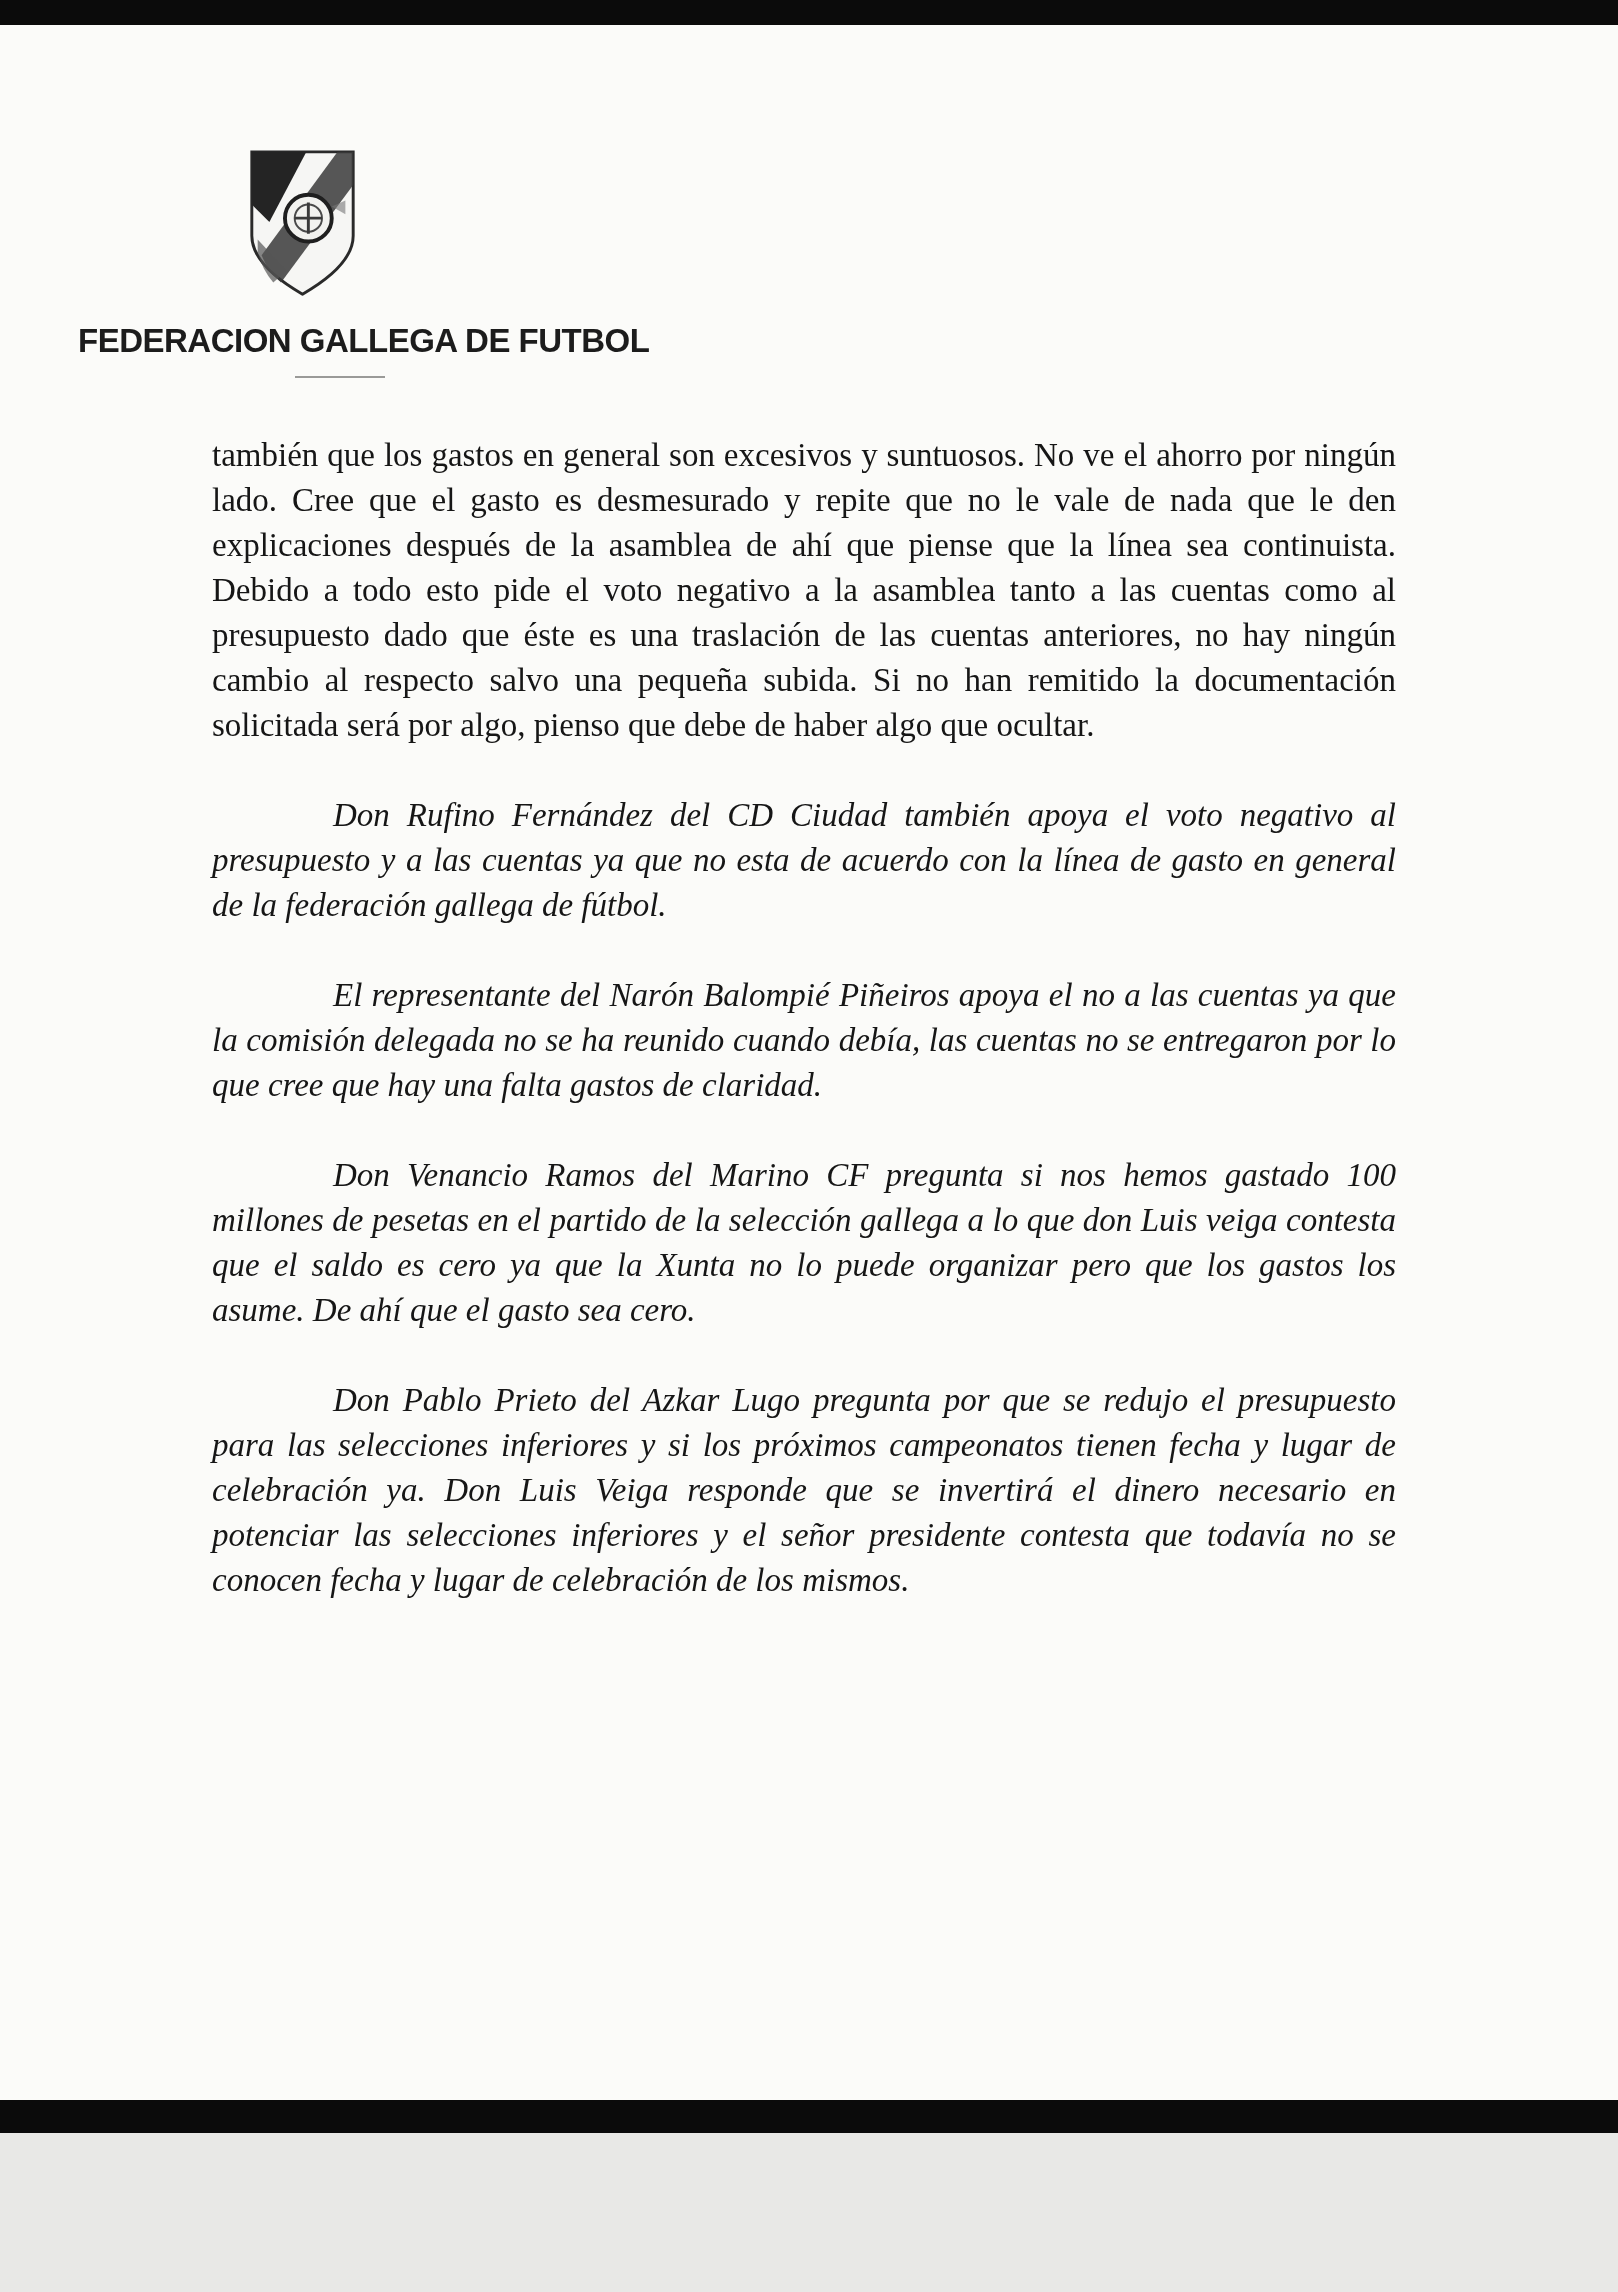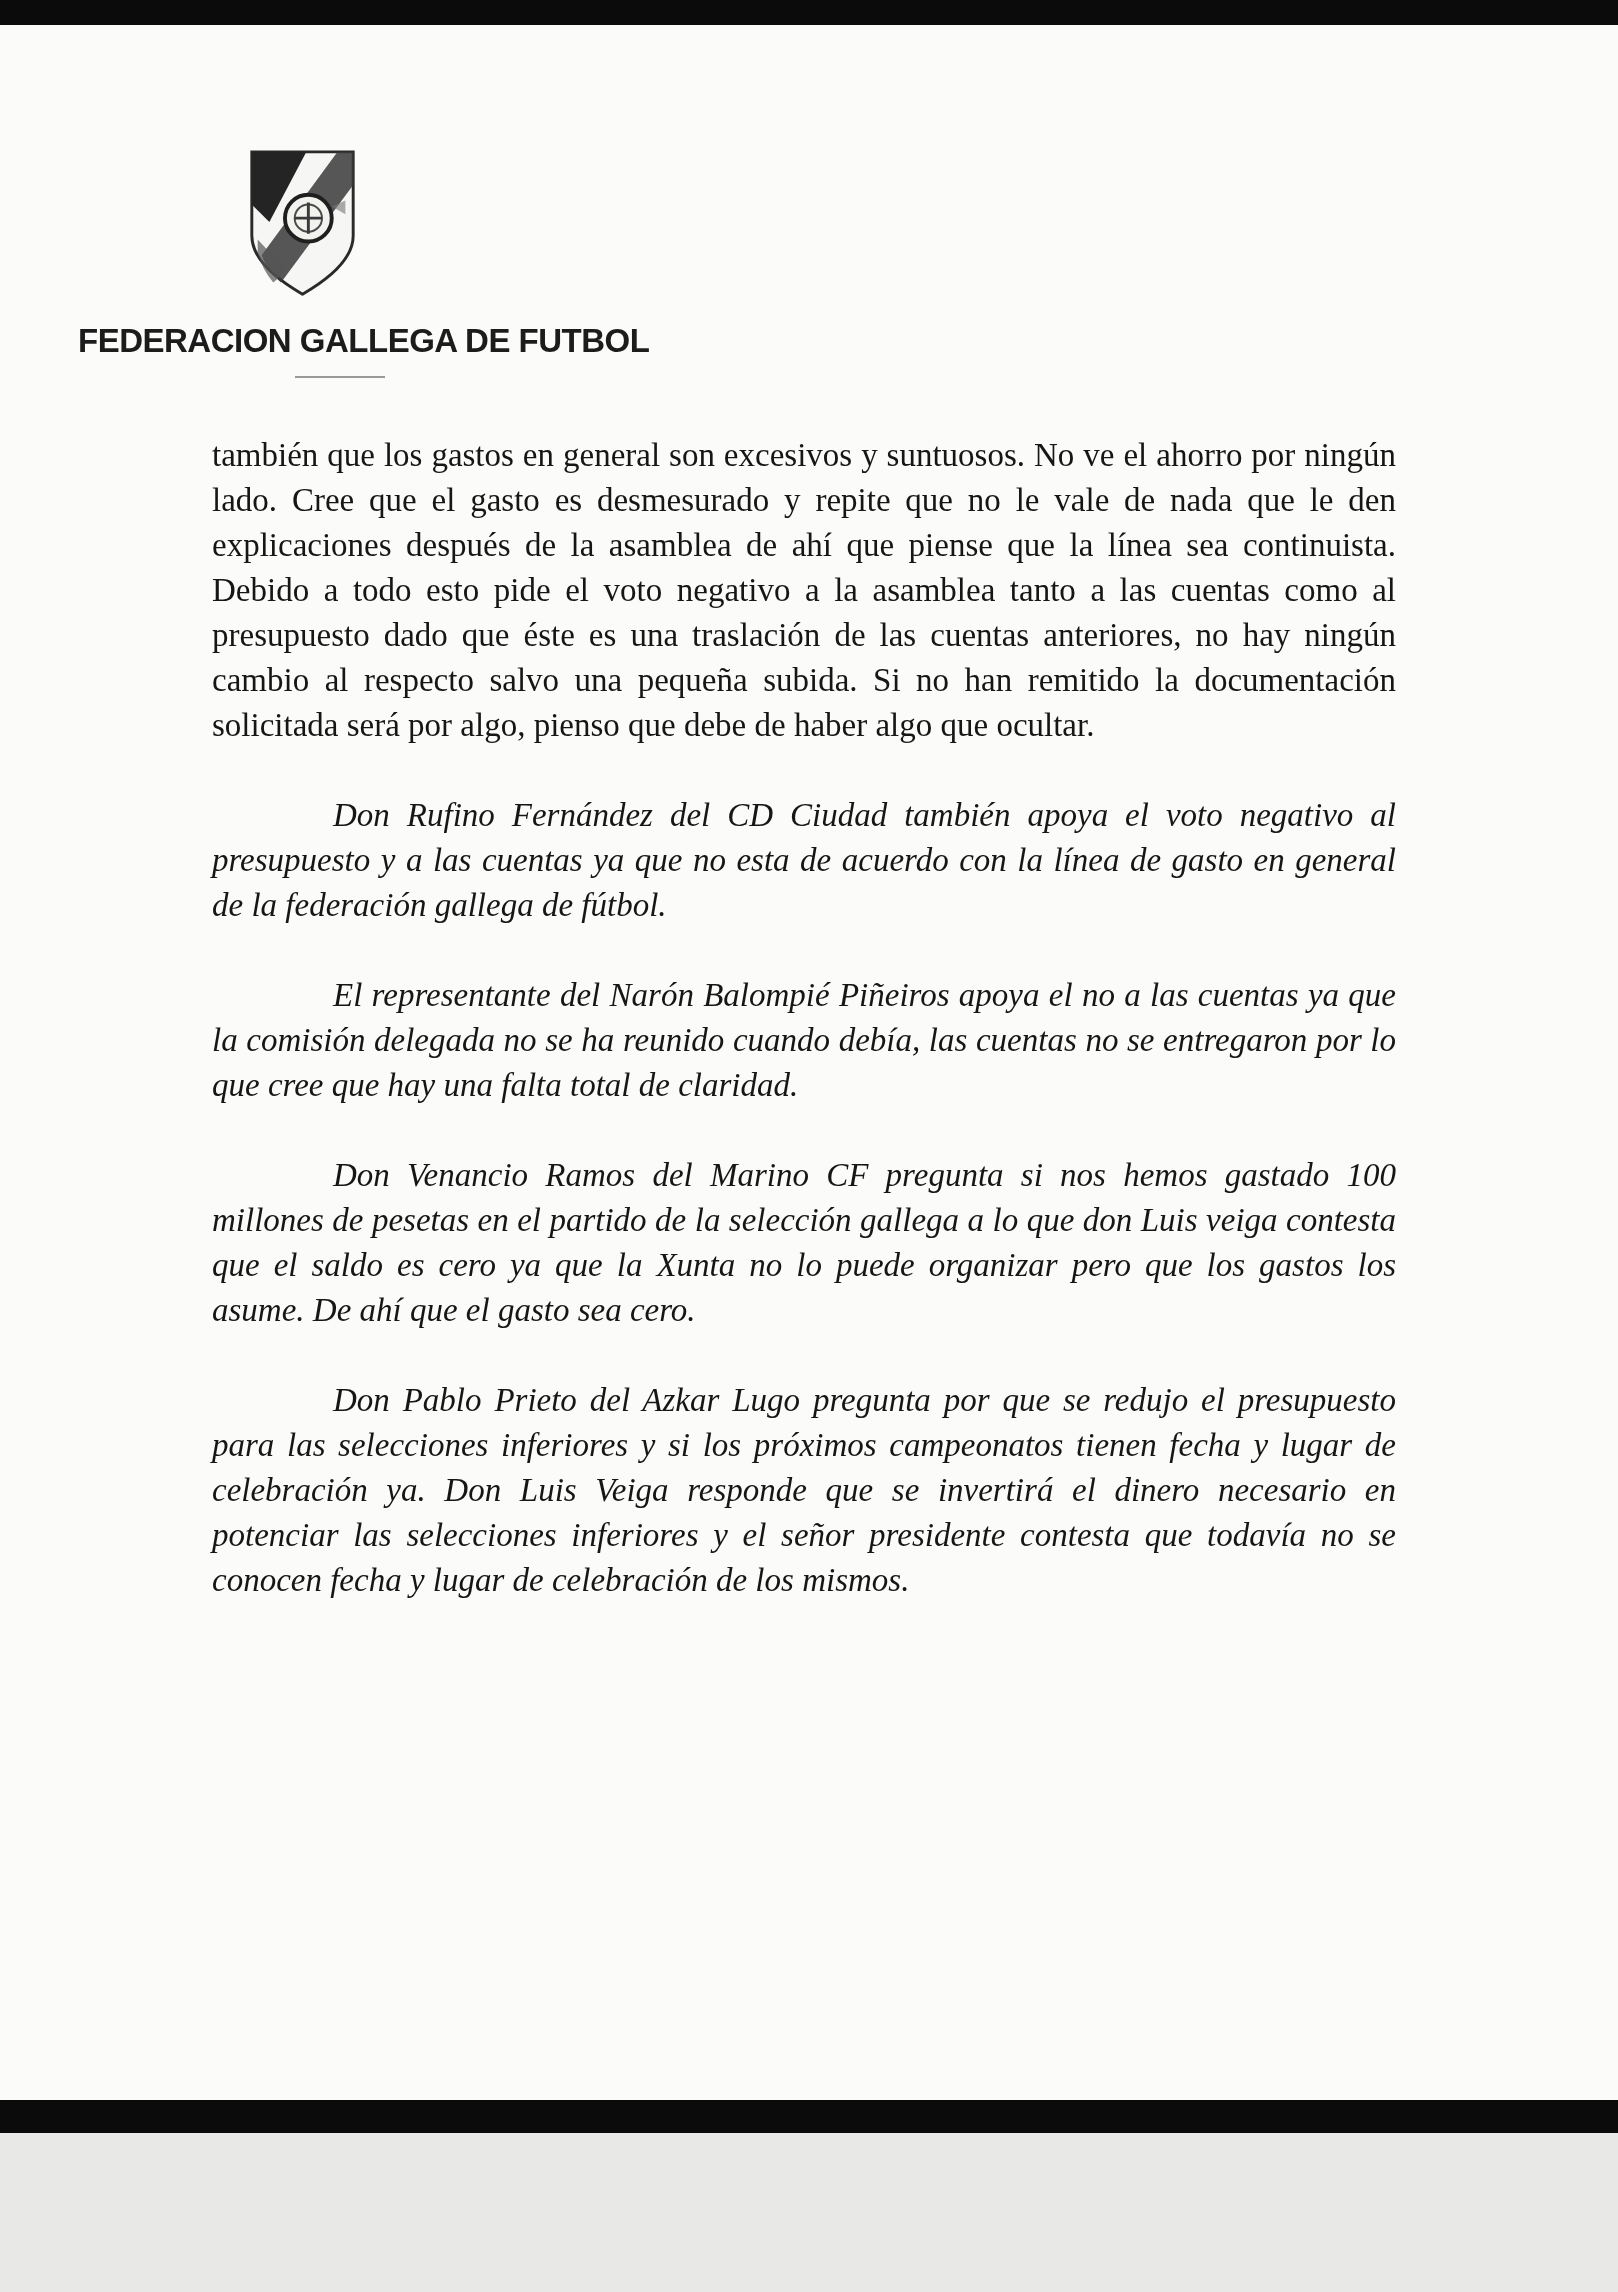--- a/index.html
+++ b/index.html
@@ -107,21 +107,21 @@
       <path d="M90 62 L104 56 L104 70 Z" fill="#777" opacity="0.6"></path>
     </svg>
   </div>
 
   <div class="header-title">FEDERACION GALLEGA DE FUTBOL</div>
   <div class="header-underline"></div>
 
   <div class="body-text">
     <p>también que los gastos en general son excesivos y suntuosos. No ve el ahorro por ningún lado. Cree que el gasto es desmesurado y repite que no le vale de nada que le den explicaciones después de la asamblea de ahí que piense que la línea sea continuista. Debido a todo esto pide el voto negativo a la asamblea tanto a las cuentas como al presupuesto dado que éste es una traslación de las cuentas anteriores, no hay ningún cambio al respecto salvo una pequeña subida. Si no han remitido la documentación solicitada será por algo, pienso que debe de haber algo que ocultar.</p>
     <p class="indent">Don Rufino Fernández del CD Ciudad también apoya el voto negativo al presupuesto y a las cuentas ya que no esta de acuerdo con la línea de gasto en general de la federación gallega de fútbol.</p>
-    <p class="indent">El representante del Narón Balompié Piñeiros apoya el no a las cuentas ya que la comisión delegada no se ha reunido cuando debía, las cuentas no se entregaron por lo que cree que hay una falta total de claridad.</p>
+    <p class="indent">El representante del Narón Balompié Piñeiros apoya el no a las cuentas ya que la comisión delegada no se ha reunido cuando debía, las cuentas no se entregaron por lo que cree que hay una falta gastos de claridad.</p>
     <p class="indent">Don Venancio Ramos del Marino CF pregunta si nos hemos gastado 100 millones de pesetas en el partido de la selección gallega a lo que don Luis veiga contesta que el saldo es cero ya que la Xunta no lo puede organizar pero que los gastos los asume. De ahí que el gasto sea cero.</p>
     <p class="indent">Don Pablo Prieto del Azkar Lugo pregunta por que se redujo el presupuesto para las selecciones inferiores y si los próximos campeonatos tienen fecha y lugar de celebración ya. Don Luis Veiga responde que se invertirá el dinero necesario en potenciar las selecciones inferiores y el señor presidente contesta que todavía no se conocen fecha y lugar de celebración de los mismos.</p>
   </div>
 
   <div class="page-number">15</div>
 
   <div class="scan-bar-bottom"></div>
 
 </div>
 

